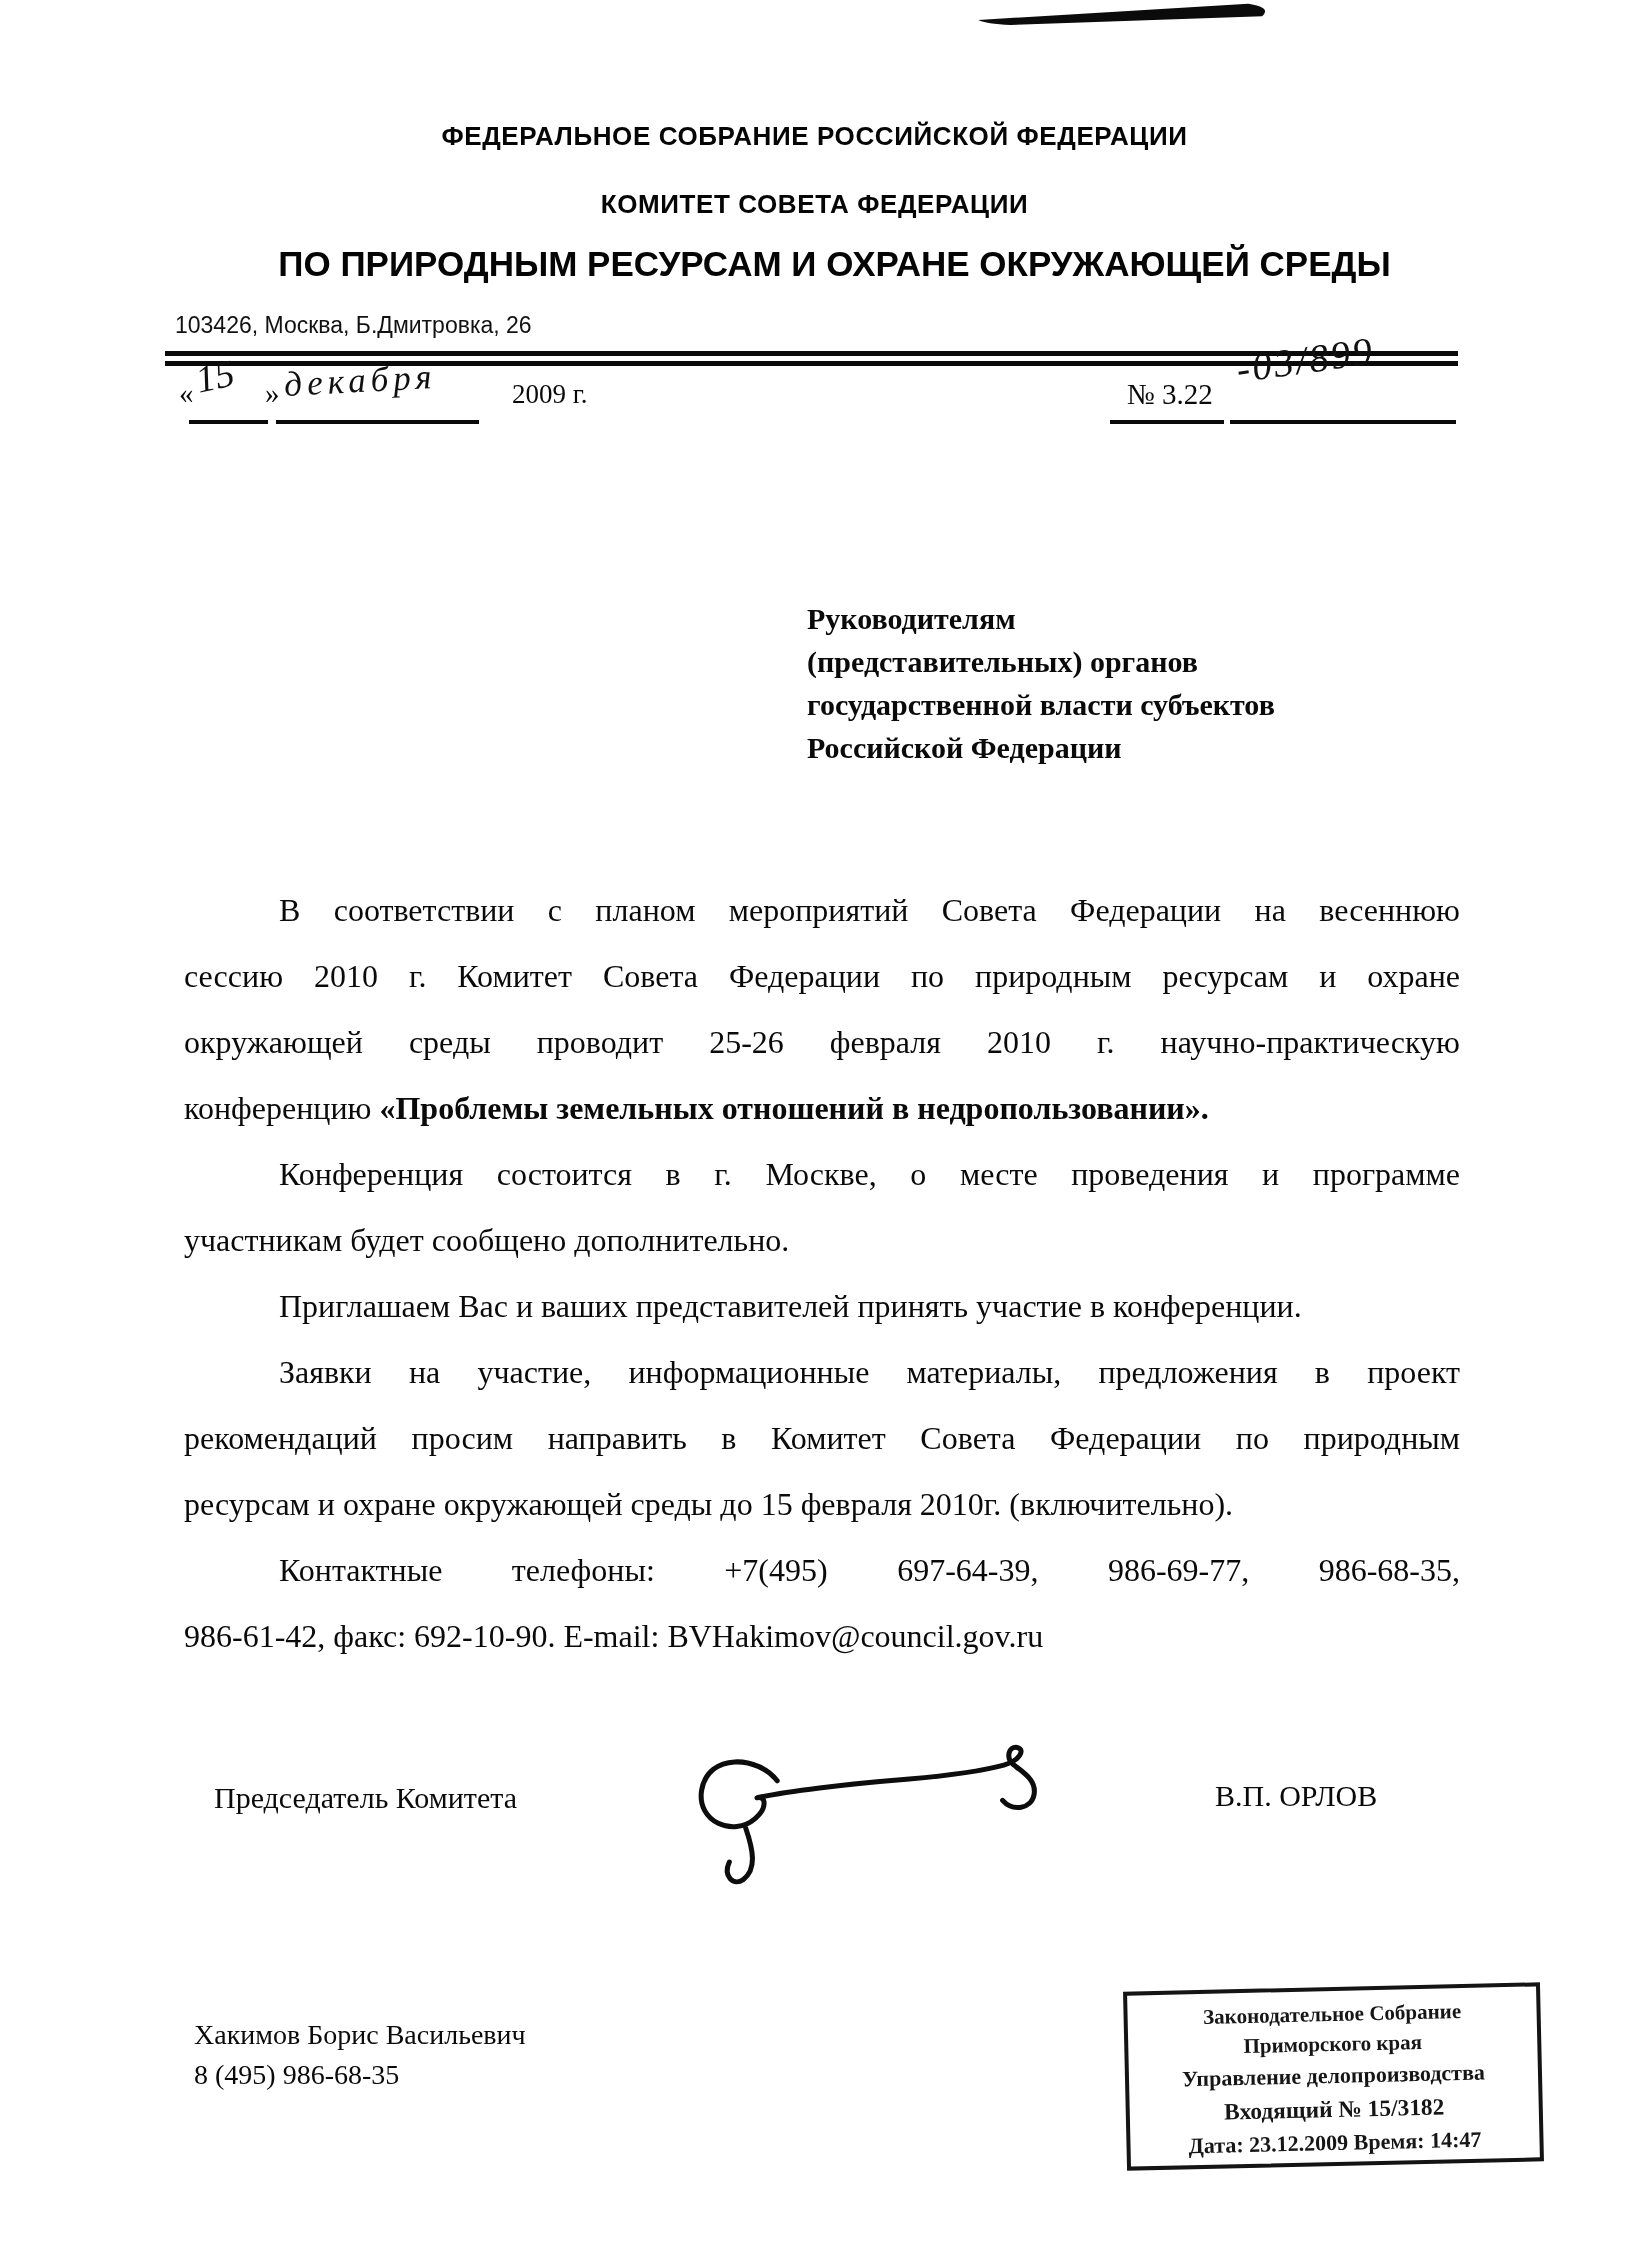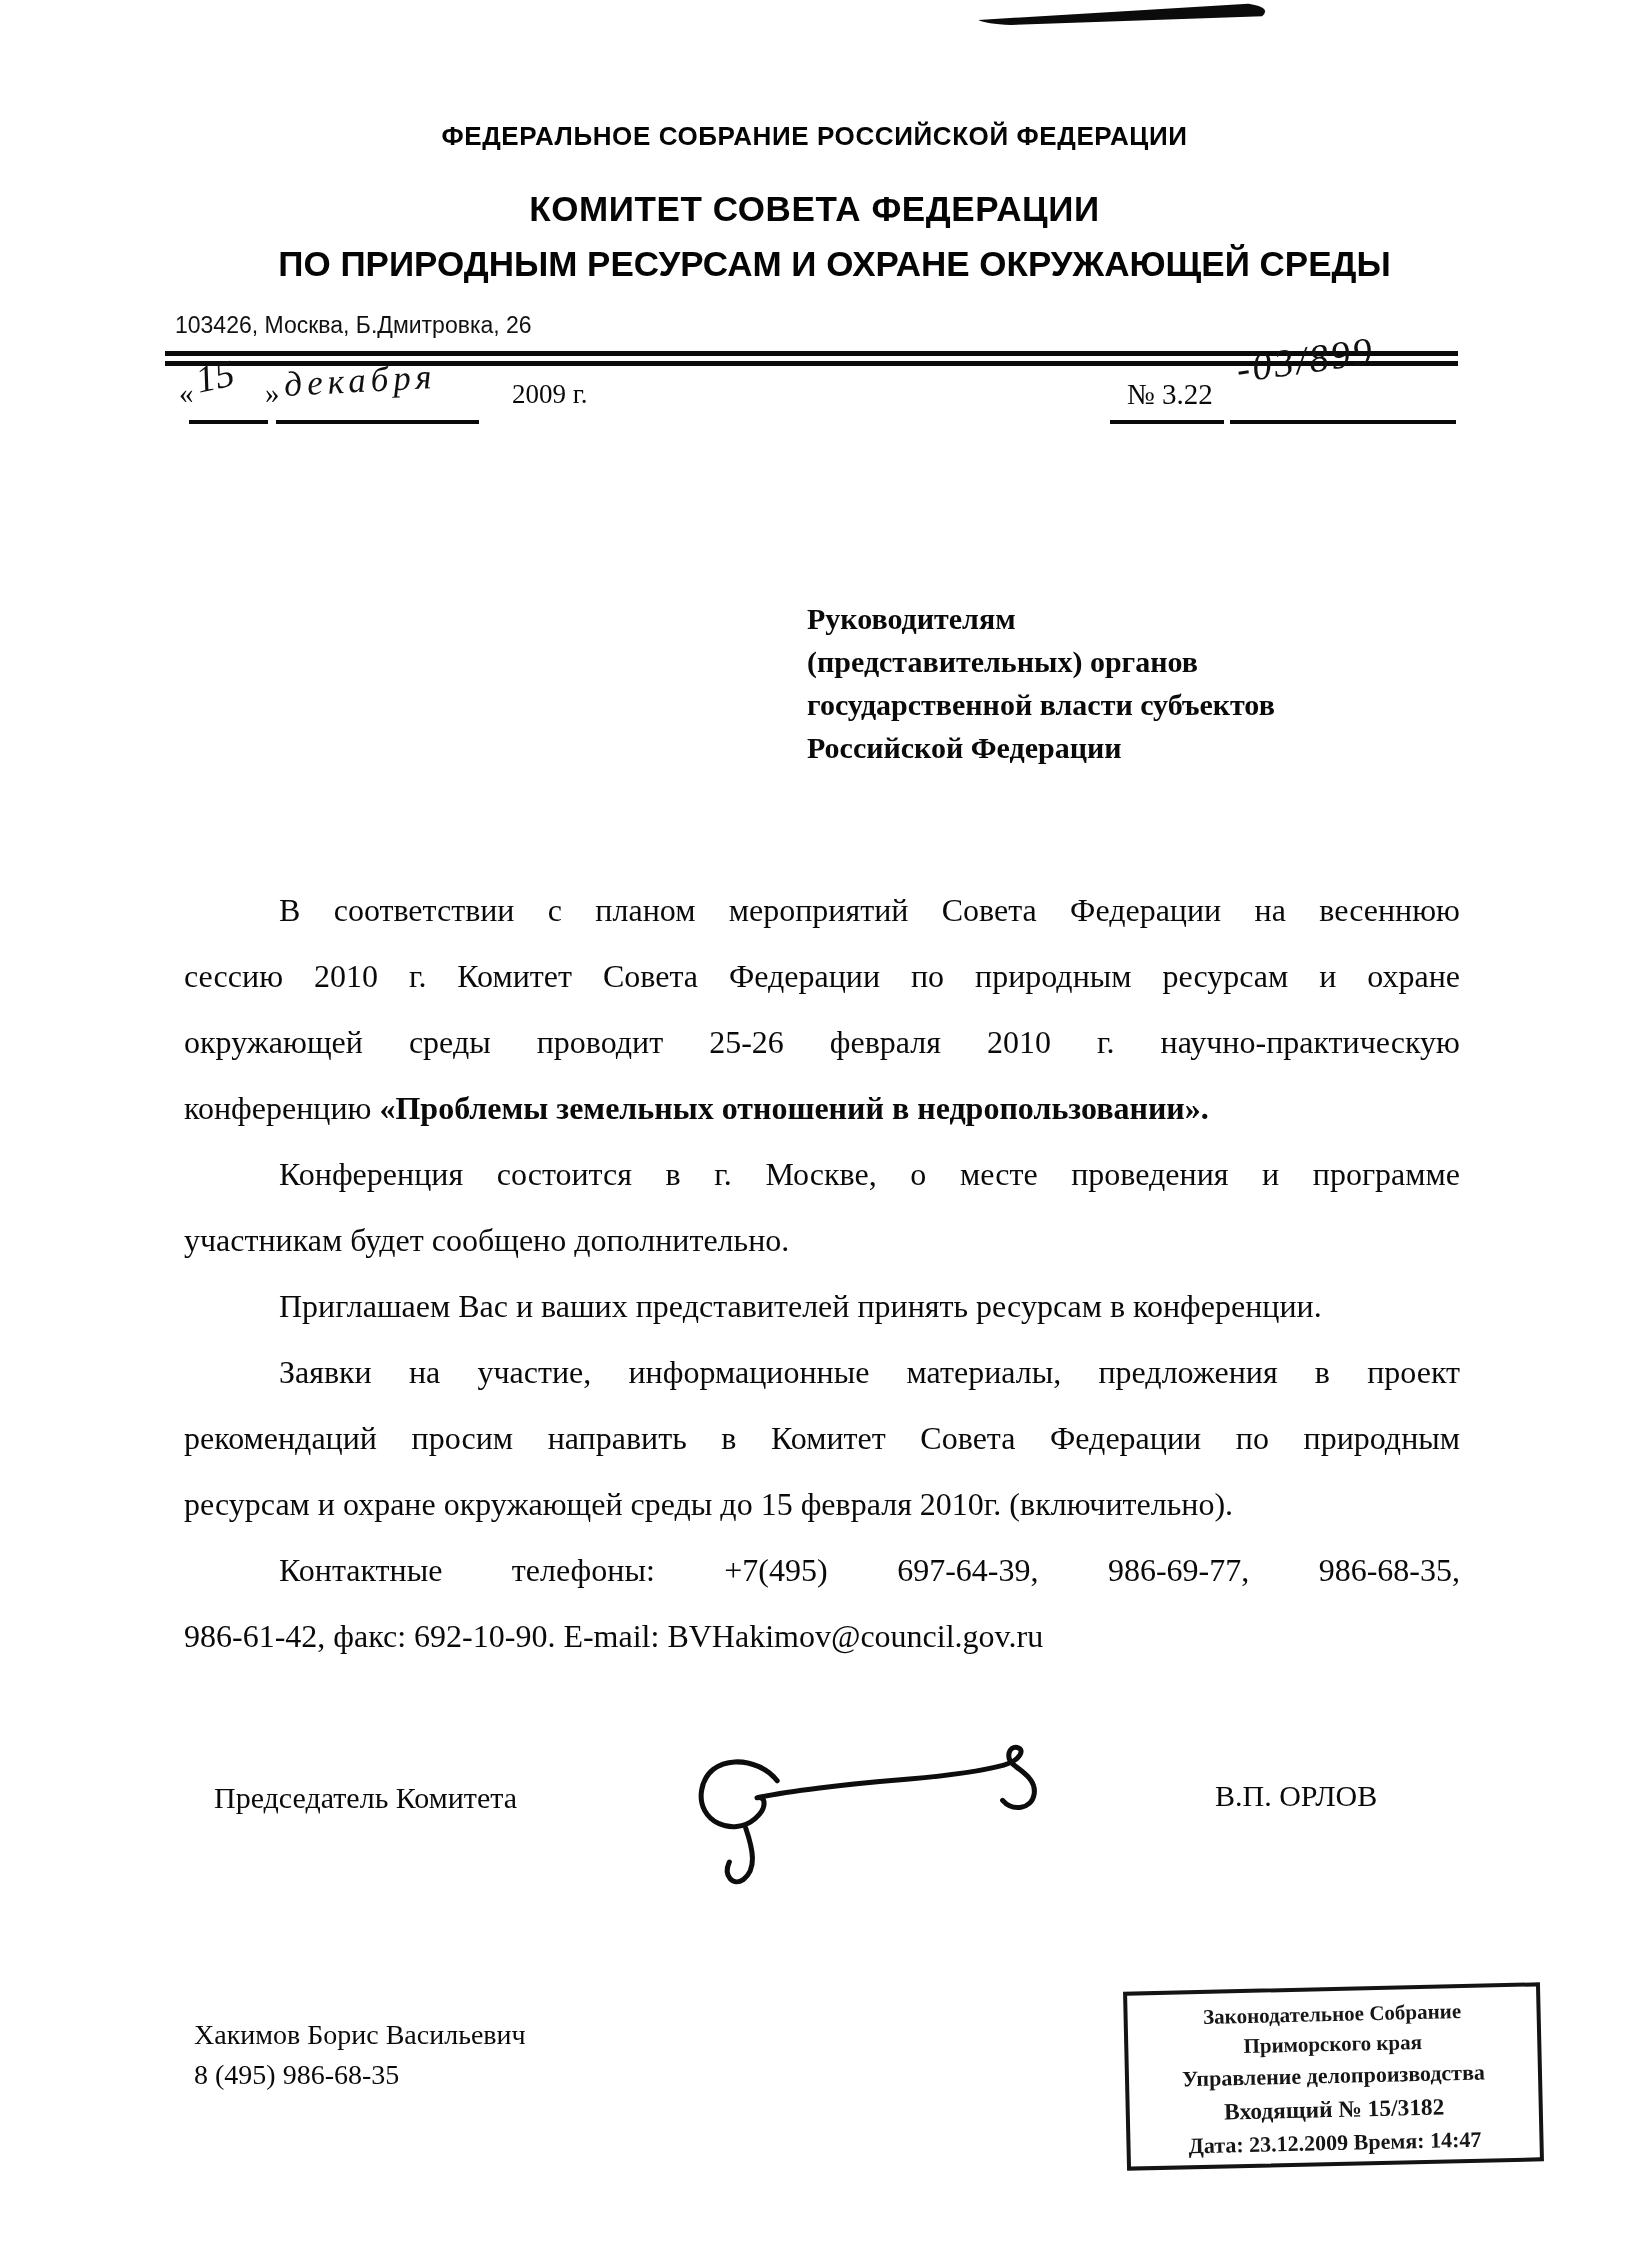--- a/index.html
+++ b/index.html
@@ -10,21 +10,21 @@
     overflow:hidden;
     font-family:"Liberation Serif", serif;
     color:#0a0a0a;
   }
   
   .streak{position:absolute;left:972px;top:0px;width:309px;height:30px;}
   
   .lh{position:absolute;left:0;width:1629px;text-align:center;
       font-family:"Liberation Sans", sans-serif;font-weight:bold;color:#050505;}
   .lh1{top:121px;font-size:26px;letter-spacing:0.6px;}
-  .lh2{top:189px;font-size:35px;letter-spacing:0.6px;}
+  .lh2{top:189px;font-size:26px;letter-spacing:0.6px;}
   .lh3{top:244px;font-size:35px;letter-spacing:0px;padding-left:20px;}
   .address{position:absolute;left:175px;top:312px;
       font-family:"Liberation Sans", sans-serif;font-size:23px;color:#111;}
   .rule{position:absolute;left:165px;top:351px;width:1293px;height:5px;
       border-top:5.7px solid #0a0a0a;border-bottom:5.7px solid #0a0a0a;}
   
   .q{position:absolute;top:377px;font-size:29px;}
   .q.open{left:179px;}
   .q.close{left:265px;}
   .hw{font-style:italic;color:#101010;white-space:nowrap;}
@@ -104,21 +104,21 @@
         <div class="bodyline just first"><span>В соответствии с планом мероприятий Совета Федерации на весеннюю</span></div>
         <div class="bodyline just"><span>сессию 2010 г. Комитет Совета Федерации по природным ресурсам и охране</span></div>
         <div class="bodyline just"><span>окружающей среды проводит 25-26 февраля 2010 г. научно-практическую</span></div>
         <div class="bodyline"><span>конференцию </span><span class="b">«Проблемы земельных отношений в недропользовании».</span></div>
       </div>
       <div class="para">
         <div class="bodyline just first"><span>Конференция состоится в г. Москве, о месте проведения и программе</span></div>
         <div class="bodyline"><span>участникам будет сообщено дополнительно.</span></div>
       </div>
       <div class="para">
-        <div class="bodyline first"><span>Приглашаем Вас и ваших представителей принять ресурсам в конференции.</span></div>
+        <div class="bodyline first"><span>Приглашаем Вас и ваших представителей принять участие в конференции.</span></div>
       </div>
       <div class="para">
         <div class="bodyline just first"><span>Заявки на участие, информационные материалы, предложения в проект</span></div>
         <div class="bodyline just"><span>рекомендаций просим направить в Комитет Совета Федерации по природным</span></div>
         <div class="bodyline"><span>ресурсам и охране окружающей среды до 15 февраля 2010г. (включительно).</span></div>
       </div>
       <div class="para">
         <div class="bodyline just first"><span>Контактные телефоны: +7(495) 697-64-39, 986-69-77, 986-68-35,</span></div>
         <div class="bodyline"><span>986-61-42, факс: 692-10-90. E-mail: BVHakimov@council.gov.ru</span></div>
       </div>

